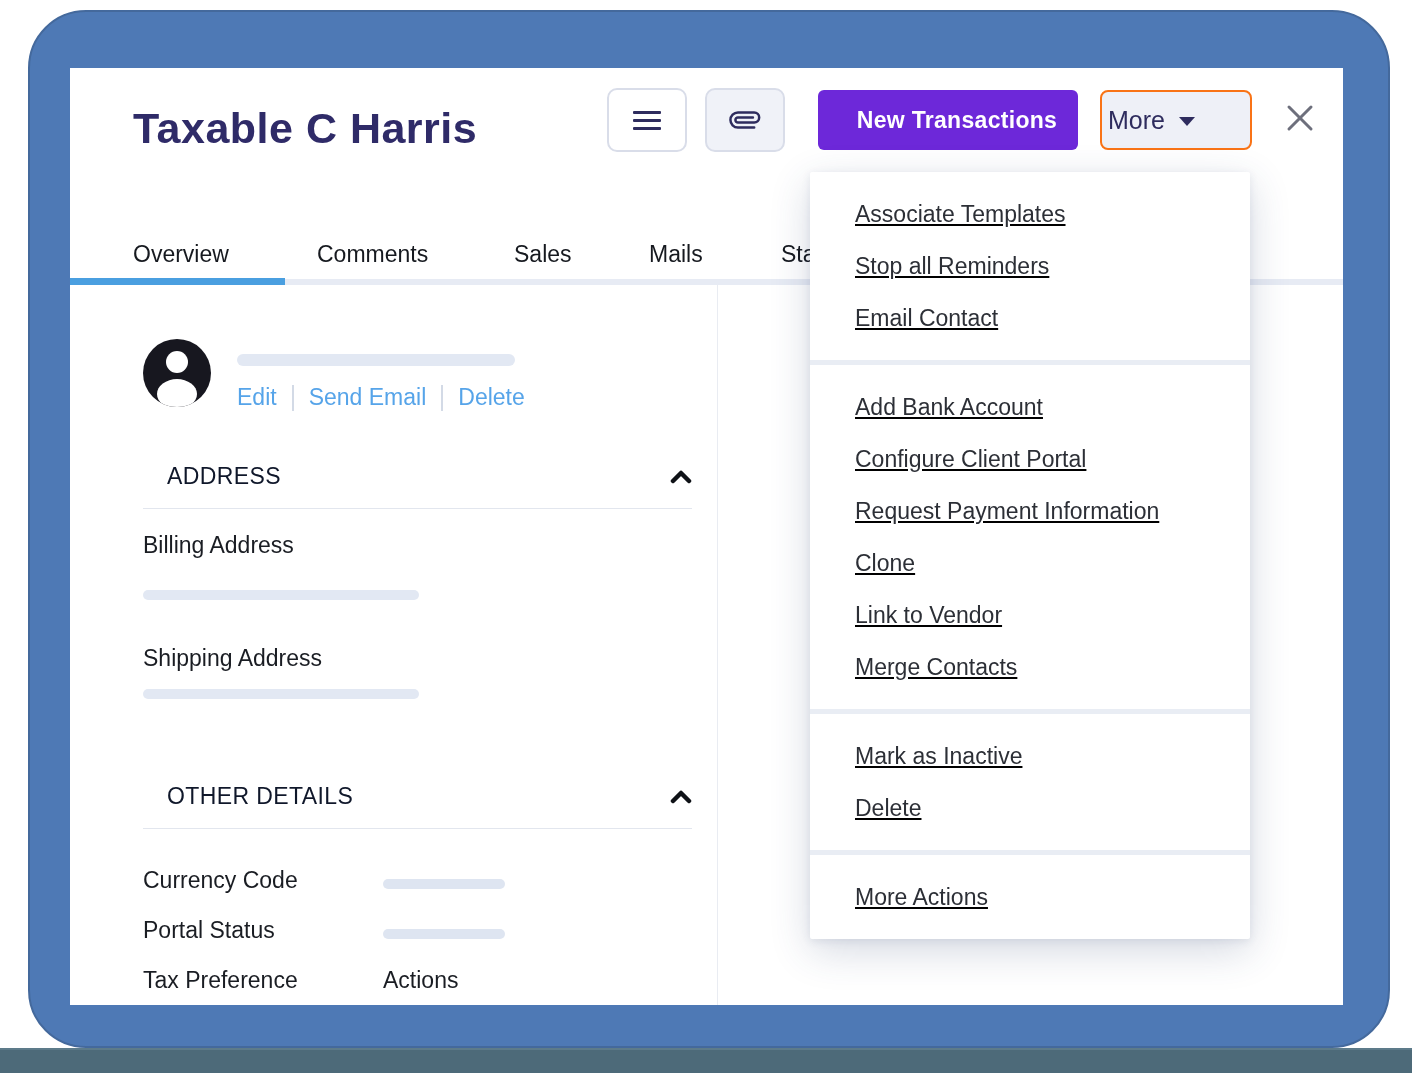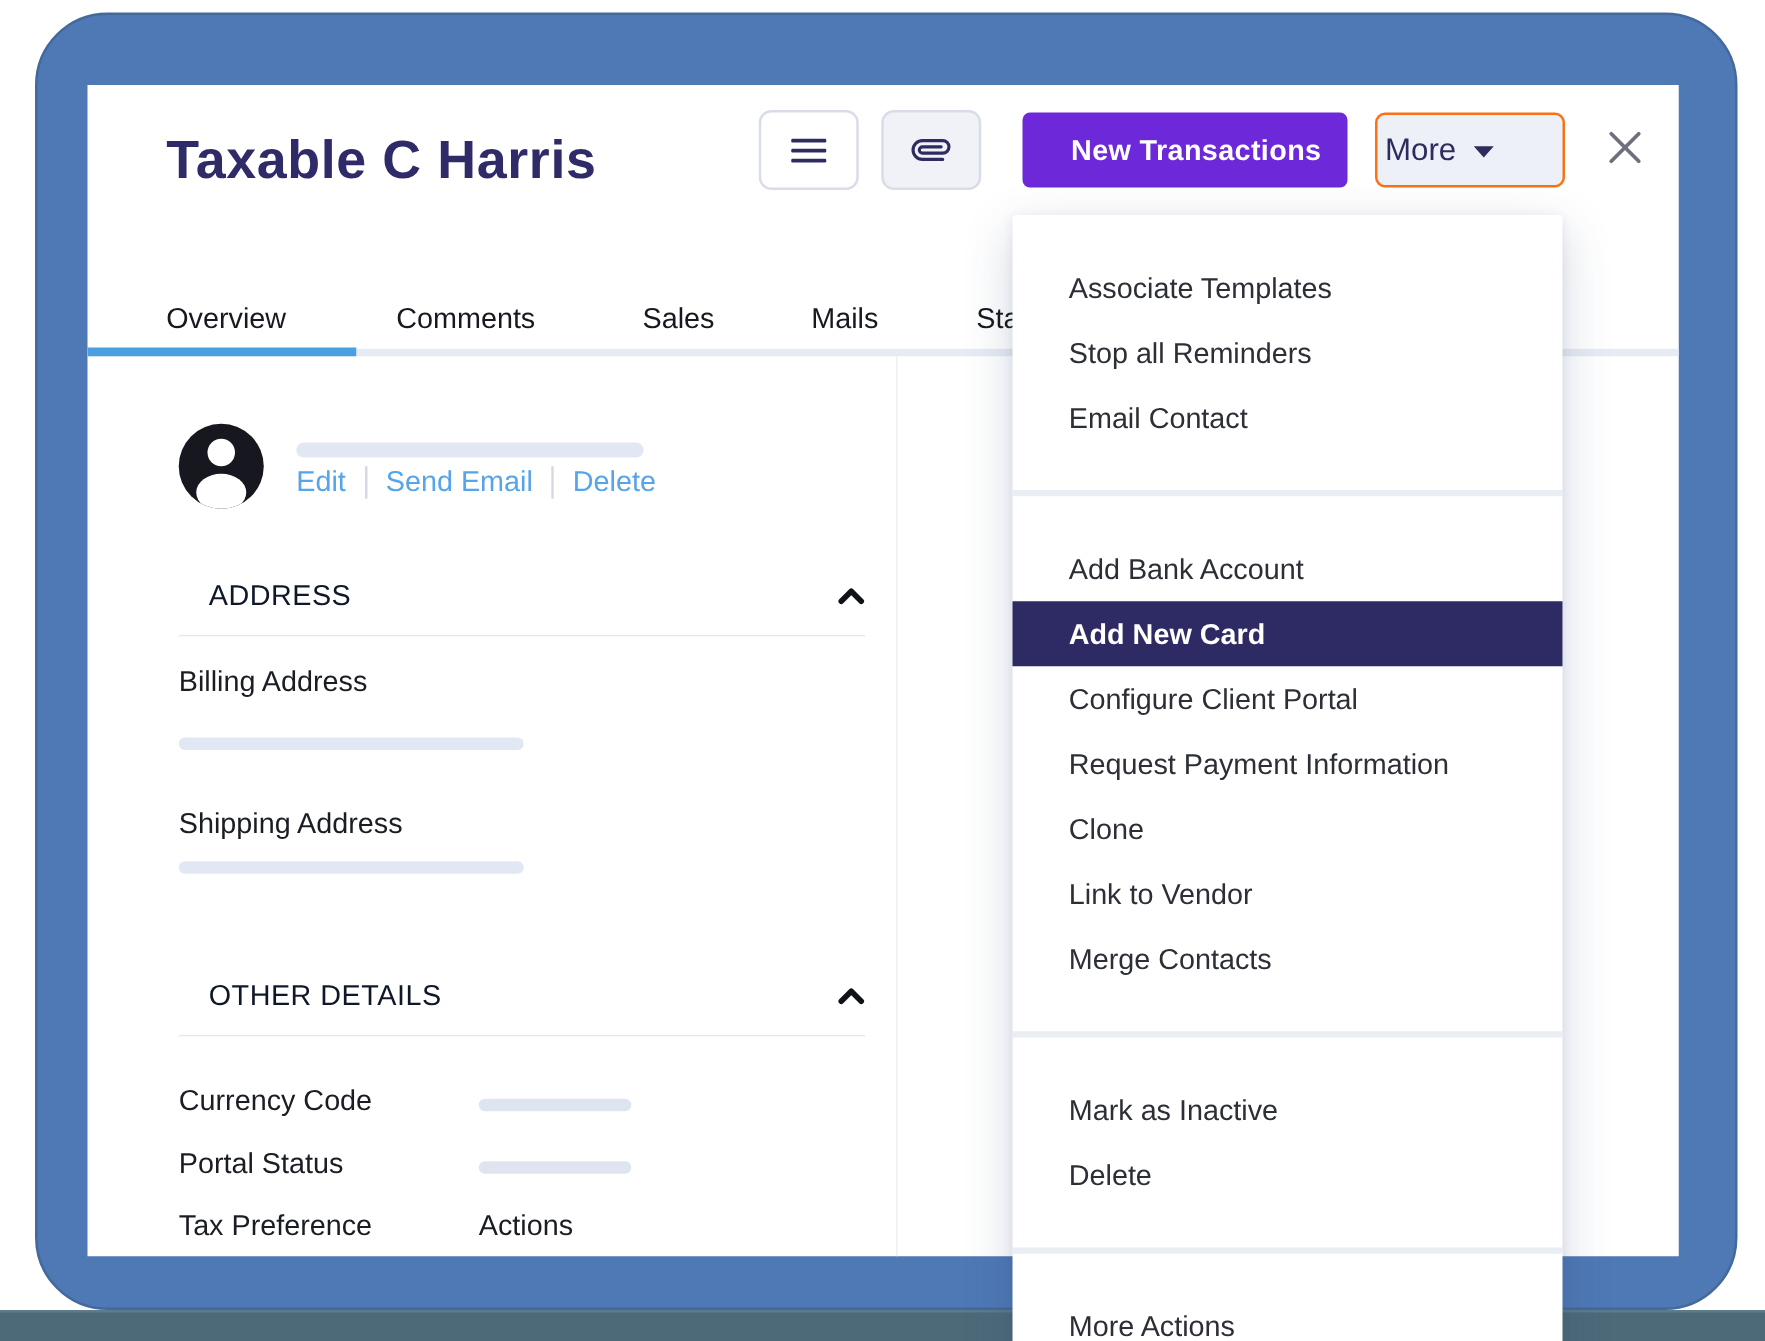--- a/index.html
+++ b/index.html
@@ -48,21 +48,21 @@
   .tab-statements{left:711px;}
   .tab-underline{position:absolute;left:0;bottom:0;width:215px;height:7px;background:#4a9fe0;z-index:1;}
 
   
   .avatar{position:absolute;left:73px;top:271px;width:68px;height:68px;border-radius:50%;
     background:#17171f;overflow:hidden;}
   .avatar::before{content:"";position:absolute;left:23px;top:12px;width:22px;height:22px;border-radius:50%;background:#ffffff;}
   .avatar::after{content:"";position:absolute;left:14px;top:40px;width:40px;height:30px;border-radius:50%;background:#ffffff;}
   .ph-bar{position:absolute;background:#e2e8f3;border-radius:6px;}
   .ph-name{left:167px;top:286px;width:278px;height:12px;}
-  .actions{position:absolute;left:167px;top:304px;display:flex;align-items:center;}
+  .actions{position:absolute;left:167px;top:316px;display:flex;align-items:center;}
   .action-link{font-size:23px;color:#56a4e9;cursor:pointer;}
   .action-sep{width:2px;height:26px;background:#d3dae6;margin:0 15px;}
 
   .section-head{position:absolute;left:73px;width:549px;display:flex;align-items:center;
     justify-content:space-between;}
   .section-title{font-size:23px;color:#0f172a;letter-spacing:0.4px;margin-left:24px;}
   .head-address{top:395px;}
   .head-other{top:715px;}
   .hdivider{position:absolute;left:73px;width:549px;height:1px;background:#e2e6ee;}
   .div-address{top:440px;}
@@ -78,21 +78,21 @@
   .lbl-portal{top:849px;}
   .bar-portal{left:313px;top:861px;width:122px;height:10px;border-radius:5px;background:#dee5f1;}
   .lbl-tax{top:899px;}
   .val-tax{position:absolute;left:313px;top:899px;font-size:23px;color:#1a1d23;}
 
   .vdivider{position:absolute;left:647px;top:217px;width:1px;height:720px;background:#e9ecf2;}
 
   
   .dropdown{position:absolute;left:810px;top:172px;width:440px;background:#ffffff;border-radius:2px;
     box-shadow:0 12px 40px rgba(45,64,110,0.20), 0 2px 8px rgba(45,64,110,0.10);z-index:5;}
-  .menu-group{padding:32px 0;}
+  .menu-group{padding:16px 0;text-decoration:underline;}
   .menu-divider{height:5px;background:#e9edf4;}
   .menu-item{height:52px;line-height:52px;padding-left:45px;font-size:23px;color:#2c2f36;
     cursor:pointer;white-space:nowrap;}
   .menu-item.highlighted{background:#2e2a63;color:#ffffff;font-weight:700;}
 </style>
 </head>
 <body>
 
 <div class="stage">
 
@@ -187,21 +187,20 @@
 
   <div class="dropdown">
     <div class="menu-group">
       <div class="menu-item">Associate Templates</div>
       <div class="menu-item">Stop all Reminders</div>
       <div class="menu-item">Email Contact</div>
     </div>
     <div class="menu-divider"></div>
     <div class="menu-group">
       <div class="menu-item">Add Bank Account</div>
-      <div class="menu-item highlighted">Add New Card</div>
       <div class="menu-item">Configure Client Portal</div>
       <div class="menu-item">Request Payment Information</div>
       <div class="menu-item">Clone</div>
       <div class="menu-item">Link to Vendor</div>
       <div class="menu-item">Merge Contacts</div>
     </div>
     <div class="menu-divider"></div>
     <div class="menu-group">
       <div class="menu-item">Mark as Inactive</div>
       <div class="menu-item">Delete</div>

